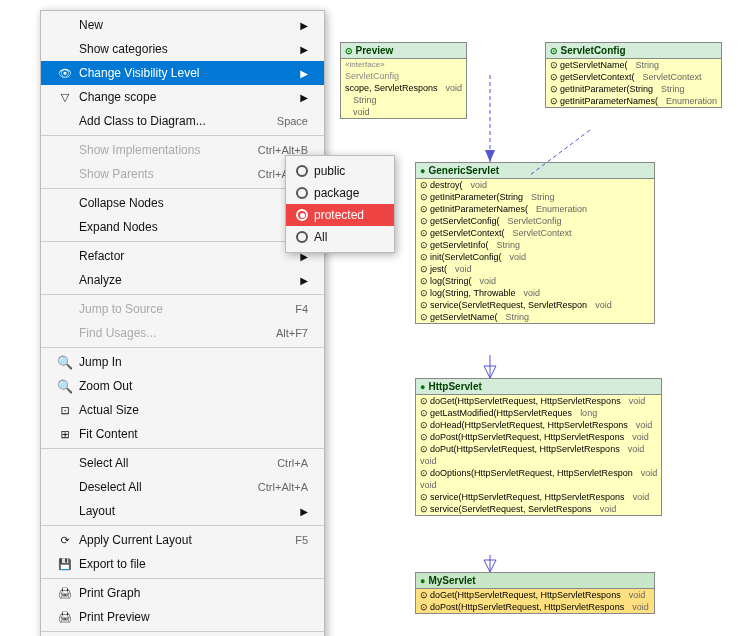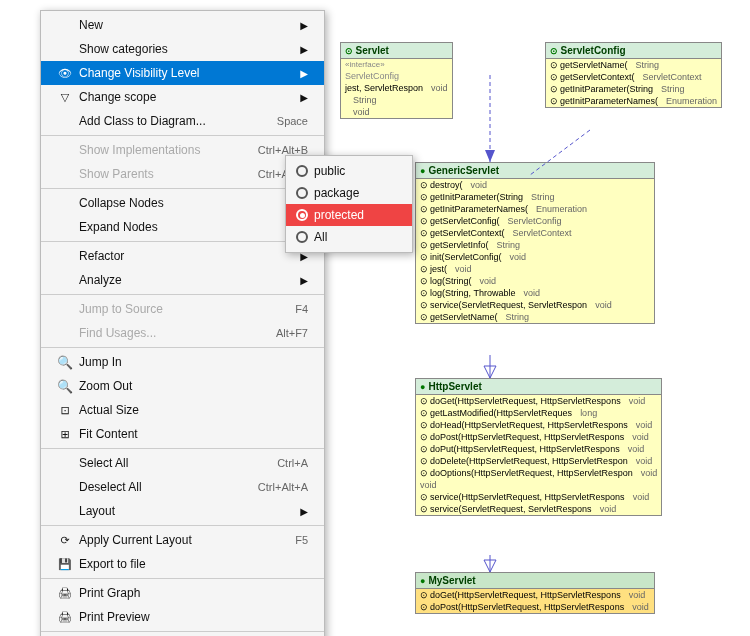--- a/index.html
+++ b/index.html
@@ -115,21 +115,21 @@
     }
     .menu-item .item-label {
       flex: 1;
     }
 
     
     .submenu-visibility {
       position: absolute;
       left: 285px;
       top: 155px;
-      width: 128px;
+      width: 110px;
       background: #f5f5f5;
       border: 1px solid #bbb;
       box-shadow: 2px 2px 8px rgba(0,0,0,0.3);
       z-index: 101;
       padding: 4px 0;
     }
     .submenu-item {
       padding: 4px 10px;
       display: flex;
       align-items: center;
@@ -190,30 +190,30 @@
 
     <line x1="490" y1="555" x2="490" y2="572" stroke="#5555cc" stroke-width="1"></line>
     <polygon points="490,572 484,560 496,560" fill="none" stroke="#5555cc" stroke-width="1"></polygon>
 
     <line x1="590" y1="130" x2="530" y2="175" stroke="#5555cc" stroke-width="1" stroke-dasharray="4,3"></line>
   </svg>
 
   <div class="uml-box" style="left:340px; top:42px; min-width:100px;">
     <div class="uml-box-header">
       <span class="class-icon">⊙</span>
-      <span>Servlet</span>
+      <span>Preview</span>
     </div>
     <div class="uml-row">
       <span style="color:#888; font-size:8px;">«interface»</span>
     </div>
     <div class="uml-row">
       <span style="color:#888;">ServletConfig</span>
     </div>
     <div class="uml-row">
-      <span>jest, ServletRespon</span>
+      <span>scope, ServletRespons</span>
         <span style="color:#666;">void</span>
     </div>
     <div class="uml-row">
       <span></span>
         <span style="color:#666;">String</span>
     </div>
     <div class="uml-row">
       <span></span>
         <span style="color:#666;">void</span>
     </div>
@@ -316,21 +316,20 @@
       </div>
     <div class="uml-row">
         <span>⊙ doPost(HttpServletRequest, HttpServletRespons</span>
         <span style="color:#666;">void</span>
       </div>
     <div class="uml-row">
         <span>⊙ doPut(HttpServletRequest, HttpServletRespons</span>
         <span style="color:#666;">void</span>
       </div>
     <div class="uml-row">
-        <span>⊙ doDelete(HttpServletRequest, HttpServletRespon</span>
         <span style="color:#666;">void</span>
       </div>
     <div class="uml-row">
         <span>⊙ doOptions(HttpServletRequest, HttpServletRespon</span>
         <span style="color:#666;">void</span>
       </div>
     <div class="uml-row">
         <span style="color:#666;">void</span>
       </div>
     <div class="uml-row">

